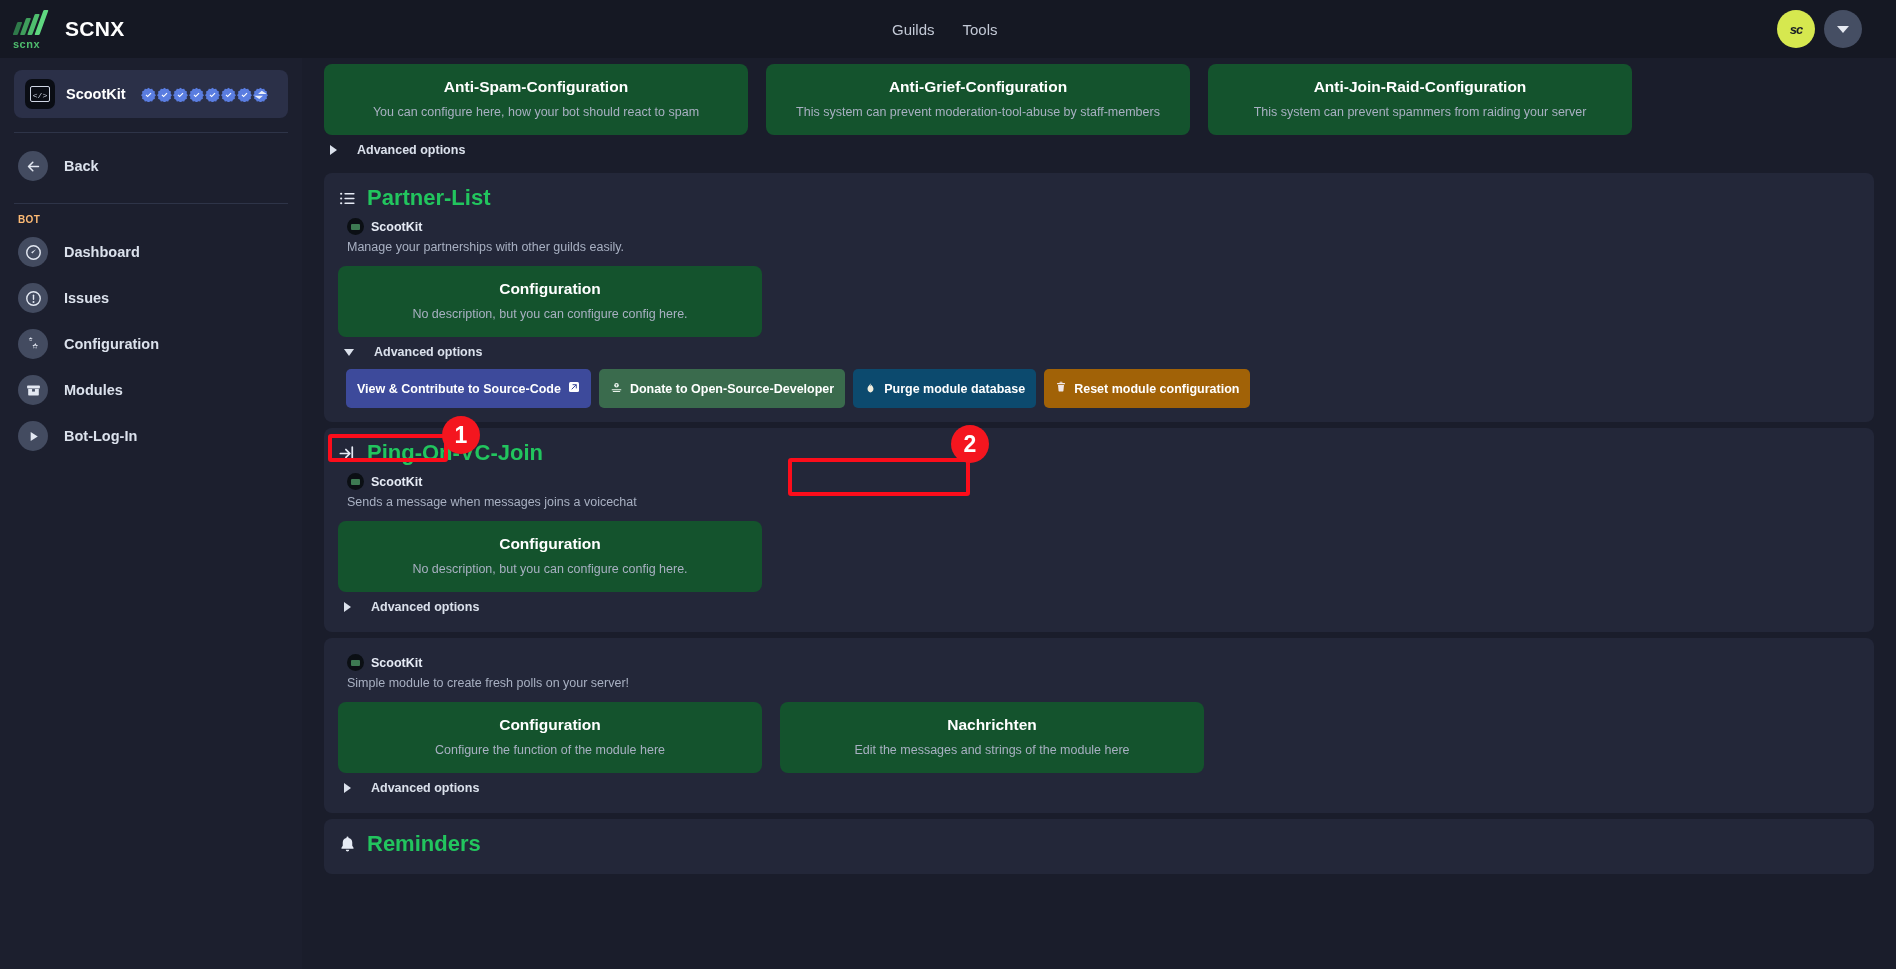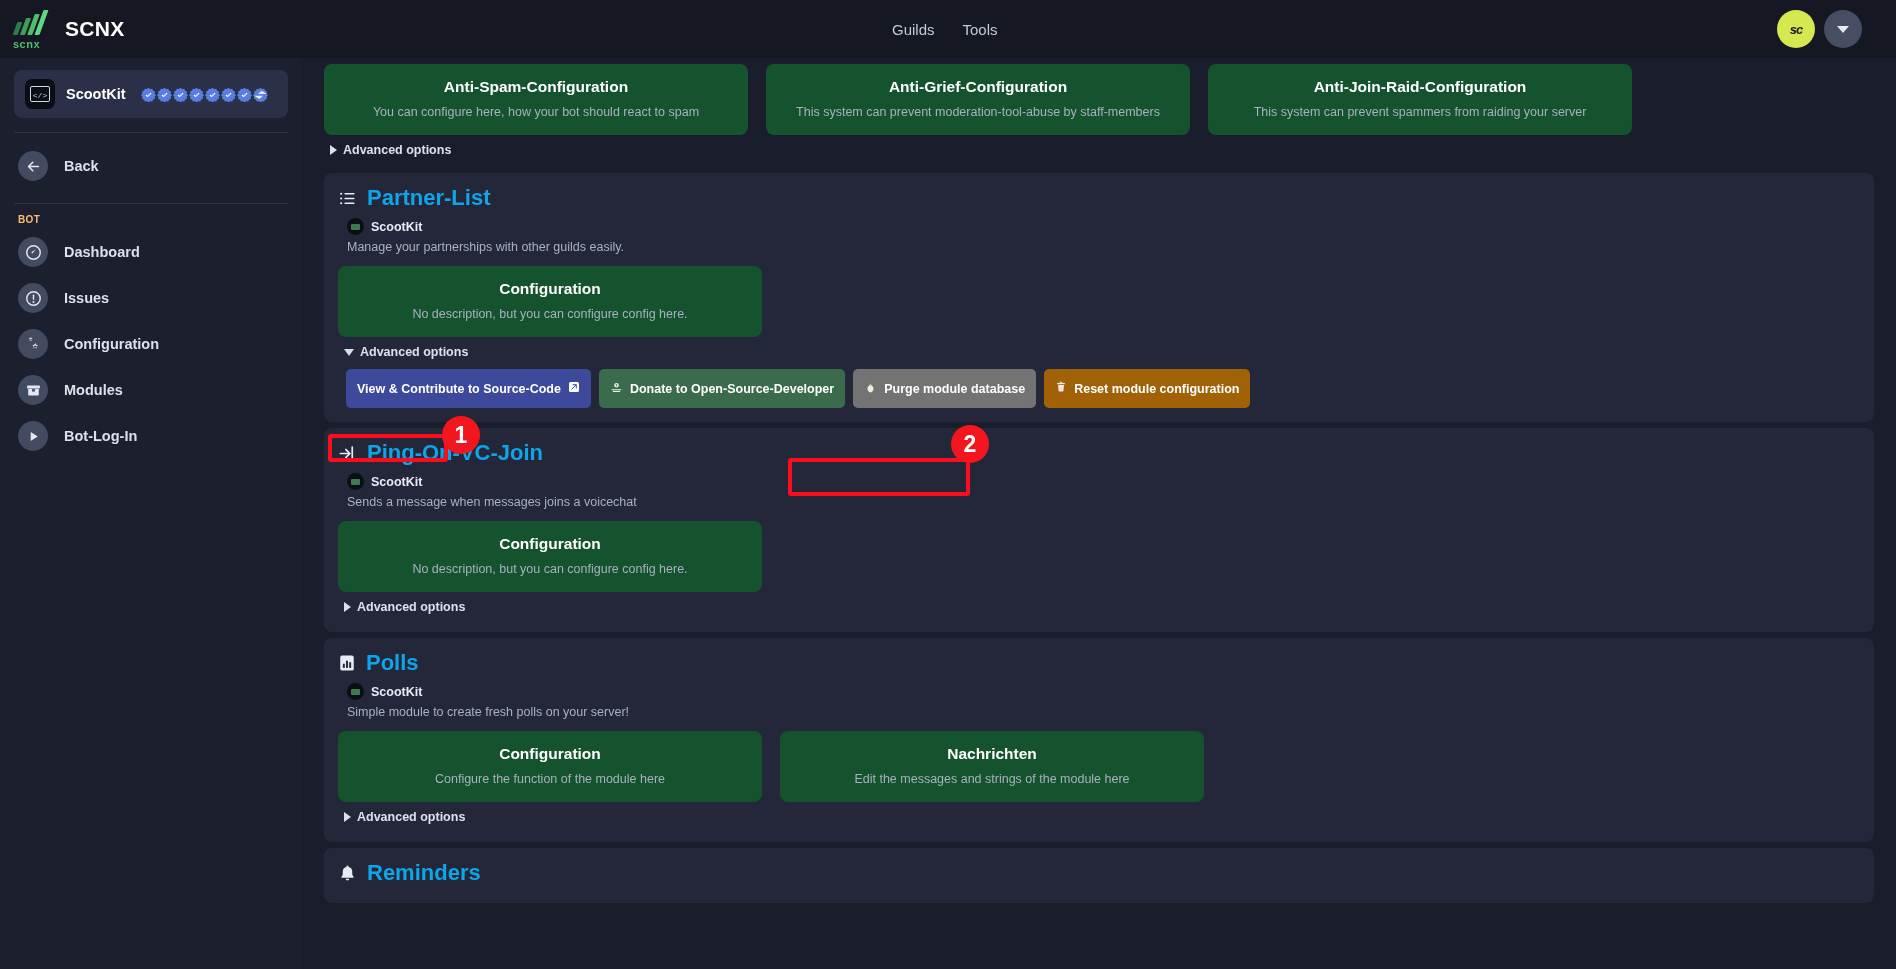--- a/index.html
+++ b/index.html
@@ -101,34 +101,34 @@
 
   .card-grid { display: flex; flex-wrap: wrap; gap: 18px; }
   .cfg-card {
     background: #14532d; border-radius: 8px; padding: 14px 16px 16px 16px;
     text-align: center; flex: 1 1 0; min-width: 0;
   }
   .cfg-title { font-size: 15.5px; font-weight: 700; color: #ffffff; margin-bottom: 9px; }
   .cfg-sub { font-size: 12.5px; color: #a8b0c2; }
 
   .adv-row {
-    display: flex; align-items: center; gap: 6px;
+    display: flex; align-items: center; gap: 20px;
     font-size: 12.5px; font-weight: 700; color: #dbe1ec;
     padding: 8px 0 8px 6px; cursor: pointer; width: max-content;
   }
   .adv-tri-r { width: 0; height: 0; border-top: 5px solid transparent; border-bottom: 5px solid transparent; border-left: 7px solid #dbe1ec; }
   .adv-tri-d { width: 0; height: 0; border-left: 5px solid transparent; border-right: 5px solid transparent; border-top: 7px solid #dbe1ec; }
 
   .module {
     background: #232739; border-radius: 8px; padding: 12px 14px 10px 14px;
     margin-bottom: 6px;
   }
   .mod-head { display: flex; align-items: center; gap: 10px; margin-bottom: 7px; }
   .mod-icon { color: #e6ebf5; display: flex; align-items: center; }
-  .mod-name { font-size: 22px; font-weight: 700; color: #0ea5e9; }
+  .mod-name { font-size: 22px; font-weight: 700; color: #22c55e; }
   .mod-author { display: flex; align-items: center; gap: 7px; margin: 4px 0 5px 9px; }
   .mod-av {
     width: 17px; height: 17px; border-radius: 50%; background: #0b0f14;
     display: flex; align-items: center; justify-content: center; flex: 0 0 auto;
   }
   .mod-av i { display: block; width: 9px; height: 6px; background: #3d7a52; border-radius: 1px; }
   .mod-author-name { font-size: 12.5px; font-weight: 700; color: #e6ebf5; }
   .mod-desc { font-size: 12.5px; color: #a8b0c2; margin: 0 0 12px 9px; }
 
   .btn-row { display: flex; gap: 8px; align-items: center; padding: 2px 0 4px 8px; }
@@ -354,21 +354,21 @@
       </button>
       <button class="abtn" style="background:#3a6b4d">
         <span><svg viewBox="0 0 24 24" width="13" height="13" fill="#e9f3ec">
               <circle cx="12" cy="8" r="4.2"></circle>
               <path d="M12 6v4M10.4 7h3.2" stroke="#3a6b4d" stroke-width="1.2"></path>
               <rect x="3" y="15" width="18" height="2.2" rx="1.1"></rect>
               <rect x="5" y="18.5" width="14" height="2" rx="1"></rect>
             </svg></span>
         <span>Donate to Open-Source-Developer</span>
       </button>
-      <button class="abtn" style="background:#737373">
+      <button class="abtn" style="background:#0c4a6e">
         <span><svg viewBox="0 0 24 24" width="13" height="13" fill="#f2eedd">
               <path d="M12 2c1 3.2-1.2 4.6-2.6 6.3C7.6 10.4 6.5 12 6.5 14.4 6.5 18 9 21 12 21s5.5-3 5.5-6.6c0-3.4-2.6-5.2-3.6-7.6-.4 1.3-1.3 2-2.1 2.7.6-2.6.8-5.3.2-7.5z"></path>
             </svg></span>
         <span>Purge module database</span>
       </button>
       <button class="abtn" style="background:#a16207">
         <span><svg viewBox="0 0 24 24" width="12" height="12" fill="#f0e6e6">
               <rect x="4" y="4" width="16" height="2.6" rx="1"></rect>
               <path d="M6 8h12l-1.2 12.2a1 1 0 01-1 .8H8.2a1 1 0 01-1-.8z"></path>
               <rect x="9" y="1.5" width="6" height="2" rx="1"></rect>
@@ -400,31 +400,20 @@
         <div class="cfg-sub">No description, but you can configure config here.</div>
       </div>
     </div>
     <div class="adv-row">
       <span class="adv-tri-r"></span>
       <span>Advanced options</span>
     </div>
   </section>
 
   <section class="module">
-    <div class="mod-head">
-      <span class="mod-icon">
-        <svg viewBox="0 0 24 24" width="18" height="18" fill="#e6ebf5">
-            <rect x="3" y="2" width="18" height="20" rx="2.5"></rect>
-            <rect x="6.5" y="13" width="2.6" height="5.5" fill="#232739"></rect>
-            <rect x="10.7" y="9" width="2.6" height="9.5" fill="#232739"></rect>
-            <rect x="14.9" y="11" width="2.6" height="7.5" fill="#232739"></rect>
-          </svg>
-      </span>
-      <span class="mod-name">Polls</span>
-    </div>
     <div class="mod-author">
       <span class="mod-av">
           <i></i>
         </span>
       <span class="mod-author-name">ScootKit</span>
     </div>
     <div class="mod-desc">Simple module to create fresh polls on your server!</div>
     <div class="card-grid">
       <div class="cfg-card" style="flex:0 0 424px">
         <div class="cfg-title">Configuration</div>

